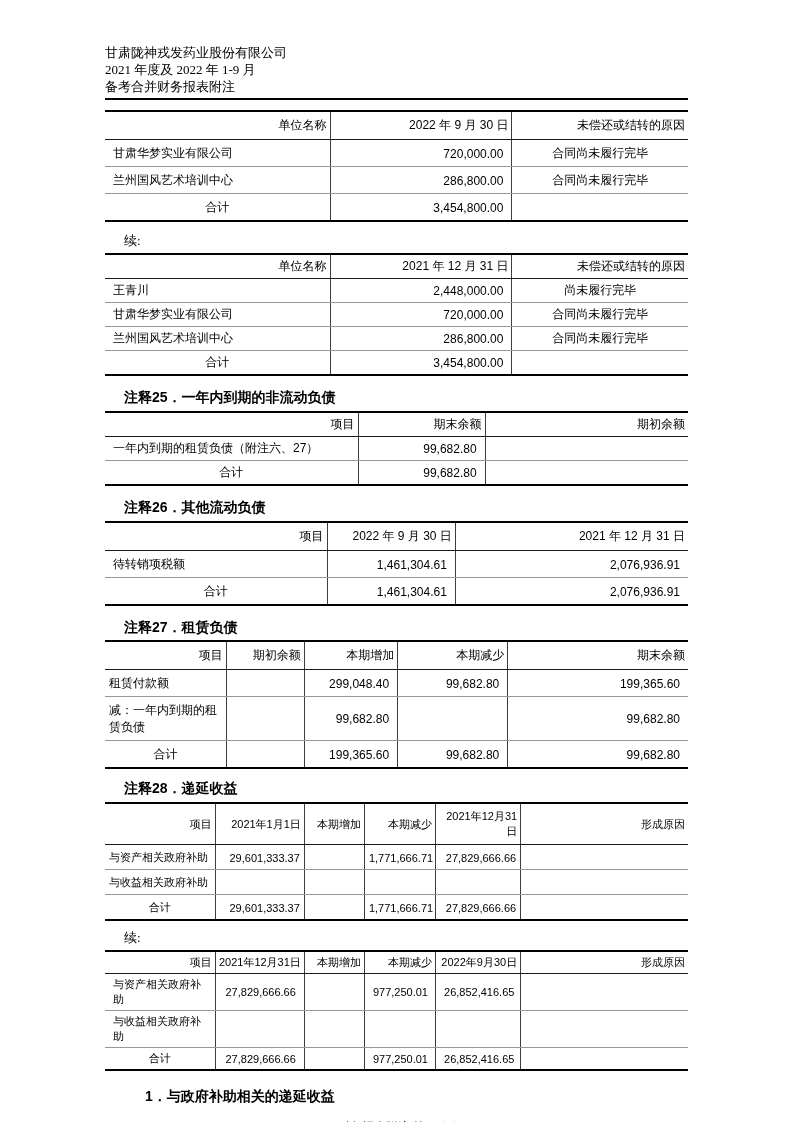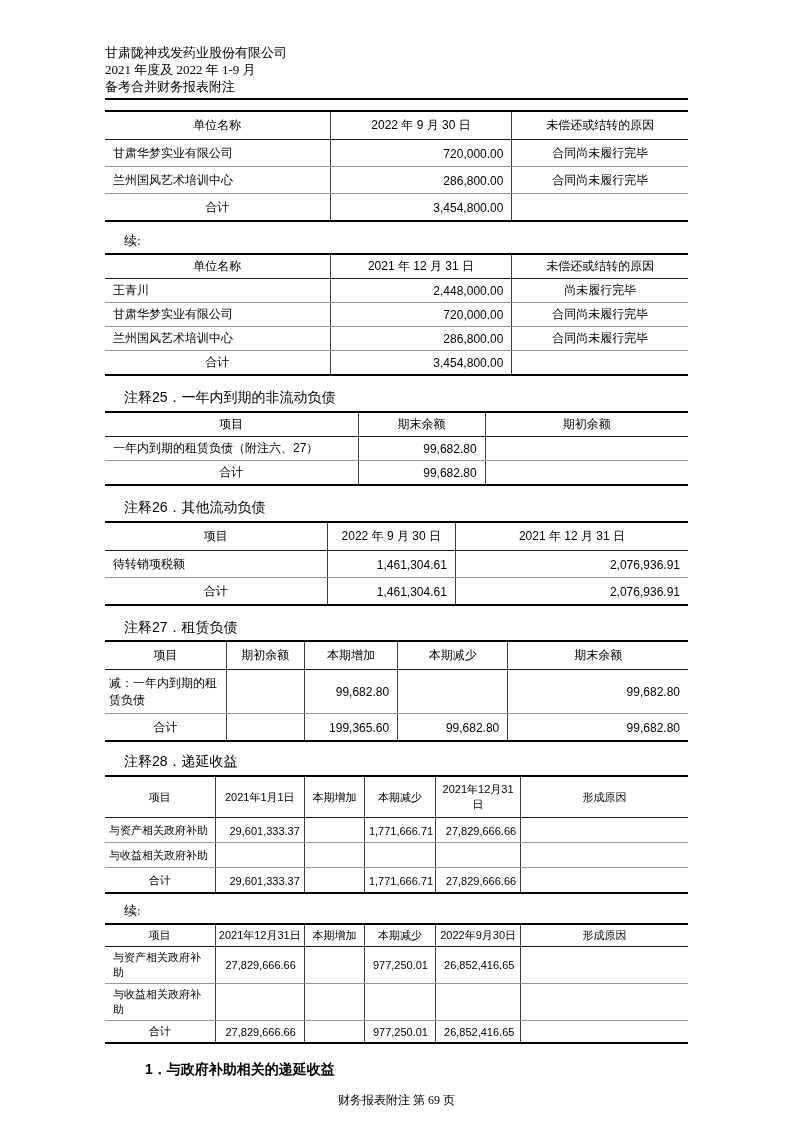--- a/index.html
+++ b/index.html
@@ -10,33 +10,33 @@
   }
   .content { position:absolute; left:105px; top:44px; width:583px; }
 
   
   .doc-header { font-size:13px; line-height:17px; border-bottom:2px solid #000; padding-bottom:3px; }
   .doc-header div { white-space:nowrap;font-family:Liberation Serif, serif; }
 
   
   .note-heading {
     font-family:"Liberation Sans","DejaVu Sans",sans-serif;
-    font-weight:normal; font-size:14px; line-height:18px;
+    font-weight:bold; font-size:14px; line-height:18px;
     margin:12px 0 0 19px;
   }
   .continued { font-size:13px; line-height:17px; margin:10px 0 0 19px; }
 
   
   table {
     width:100%; border-collapse:collapse; table-layout:fixed;
     border-top:2.5px solid #000; border-bottom:2.5px solid #000;
     font-family:"Liberation Sans","DejaVu Sans",sans-serif;
     font-size:12px; margin-top:5px;
   }
-  th { font-weight:normal; text-align:center; padding:5px 3px; border-bottom:1.4px solid #1a1a1a; overflow:hidden; }
+  th { font-weight:normal; text-align:right; padding:5px 3px; border-bottom:1.4px solid #1a1a1a; overflow:hidden; }
   td { padding:5px 8px 4px; border-bottom:1px solid #979797; overflow:hidden; }
   tr:last-child td { border-bottom:none; }
   th + th, td + td { border-left:1px solid #3c3c3c; }
   table.tight th { padding:3px 3px; }
   table.tight td { padding:3px 8px 3px; }
 
   .t1 col:nth-child(1){width:38.6%} .t1 col:nth-child(2){width:31.2%} .t1 col:nth-child(3){width:30.2%}
   .t1 td:nth-child(2){text-align:right} .t1 td:nth-child(3){text-align:center}
 
   .t25 col:nth-child(1){width:43.4%} .t25 col:nth-child(2){width:21.8%} .t25 col:nth-child(3){width:34.8%}
@@ -216,20 +216,27 @@
         <tr>
           <th>项目</th>
           <th>期初余额</th>
           <th>本期增加</th>
           <th>本期减少</th>
           <th>期末余额</th>
         </tr>
       </thead>
       <tbody>
         <tr>
+          <td>租赁付款额</td>
+          <td></td>
+          <td>299,048.40</td>
+          <td>99,682.80</td>
+          <td>199,365.60</td>
+        </tr>
+        <tr>
           <td>减：一年内到期的租赁负债</td>
           <td></td>
           <td>99,682.80</td>
           <td></td>
           <td>99,682.80</td>
         </tr>
         <tr>
           <td class="al-center">合计</td>
           <td></td>
           <td>199,365.60</td>

